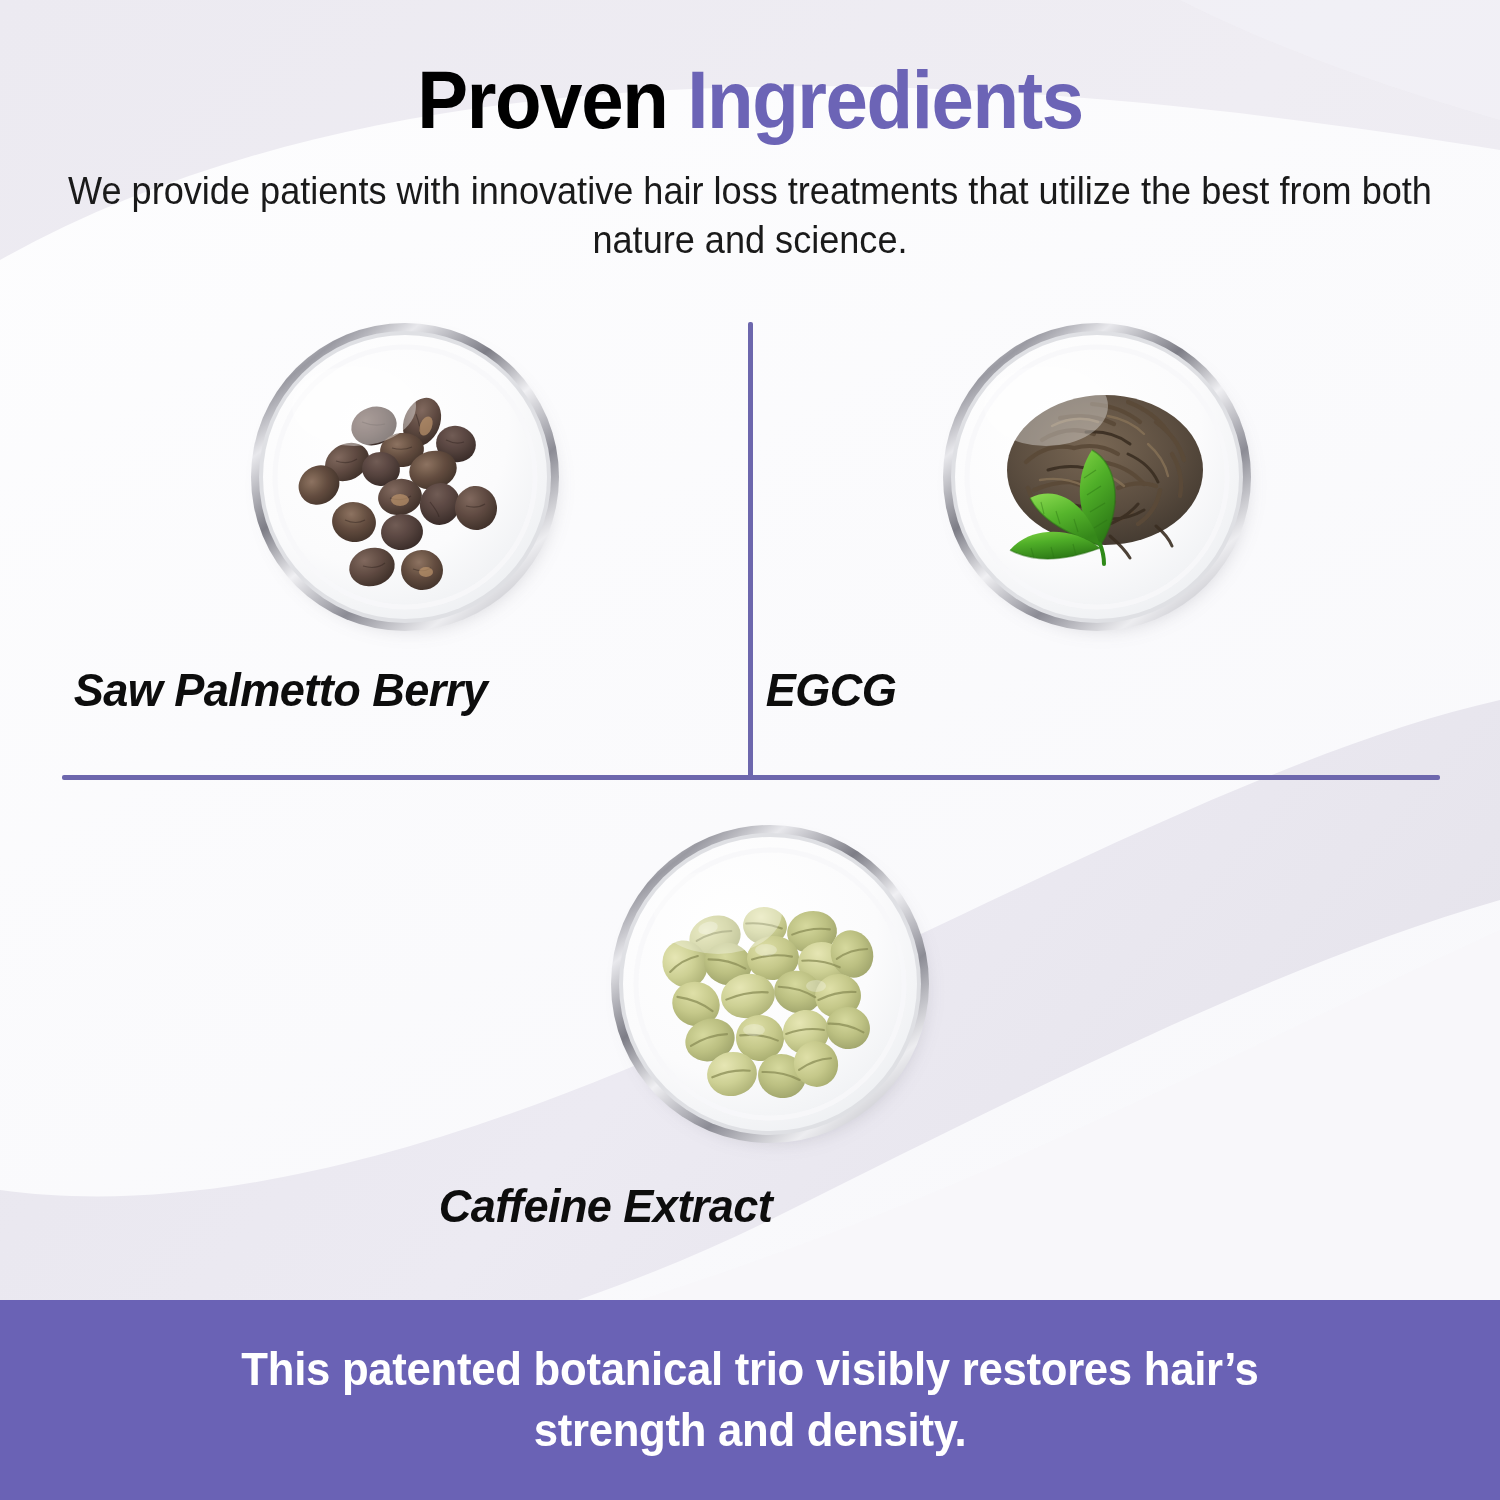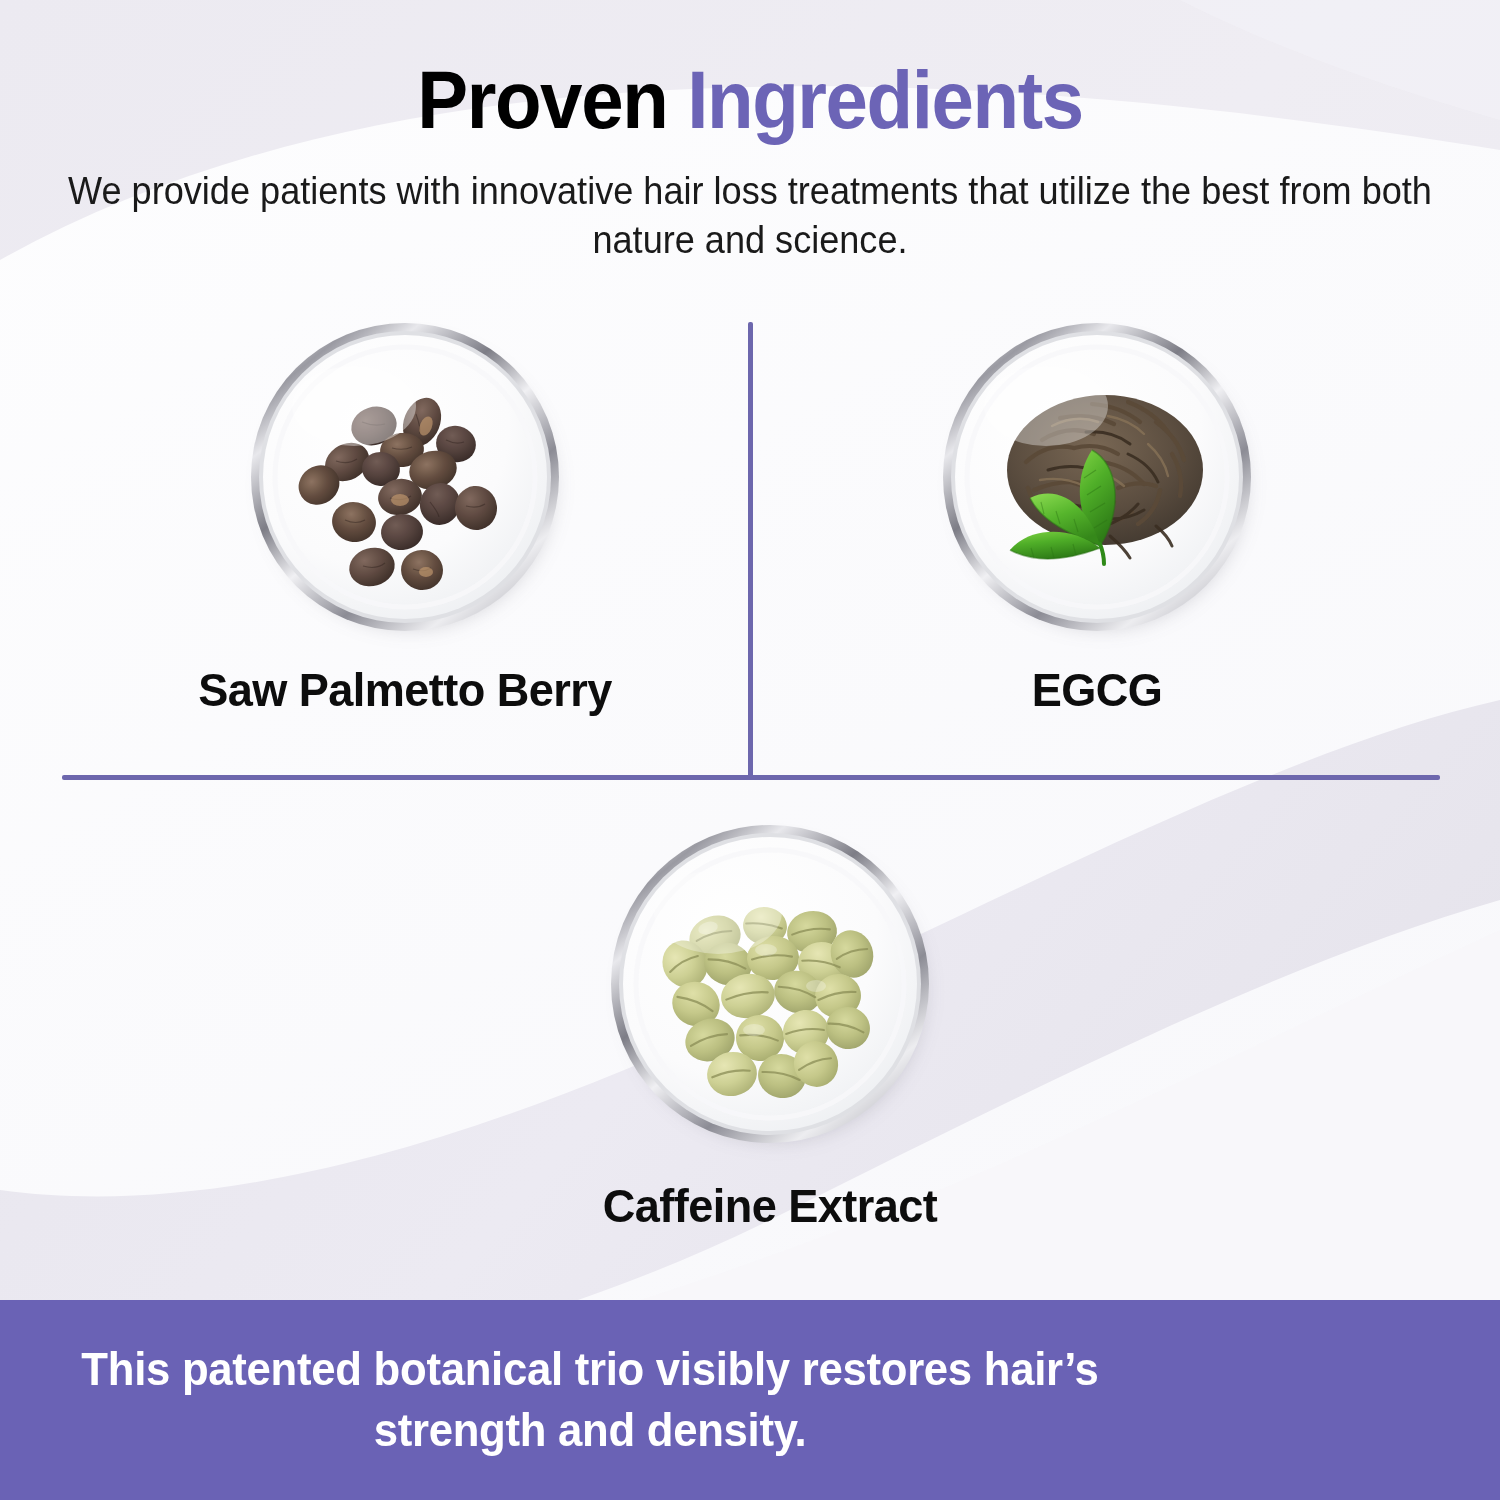--- a/index.html
+++ b/index.html
@@ -80,22 +80,22 @@
     width: 5px;
     height: 456px;
     background: #6d67ad;
     border-radius: 2px;
     z-index: 4;
   }
 
   
   .cell {
     position: absolute;
-    text-align: center;
     z-index: 6;
+    font-style: italic;
   }
   .cell-1 { left: 60px;  top: 322px; width: 690px; }
   .cell-2 { left: 752px; top: 322px; width: 690px; }
   .cell-3 { left: 425px; top: 824px; width: 690px; }
 
   .dish-wrap {
     position: relative;
     width: 310px;
     height: 310px;
     margin: 0 auto;
@@ -144,20 +144,21 @@
   .banner {
     position: absolute;
     left: 0;
     top: 1300px;
     width: 1500px;
     height: 200px;
     background: #6a62b5;
     z-index: 8;
     display: flex;
     align-items: center;
+    justify-content: center;
   }
   .banner-text {
     margin: 0;
     width: 1180px;
     text-align: center;
     color: #ffffff;
     font-size: 46px;
     font-weight: 700;
     line-height: 1.33;
     letter-spacing: -0.3px;

